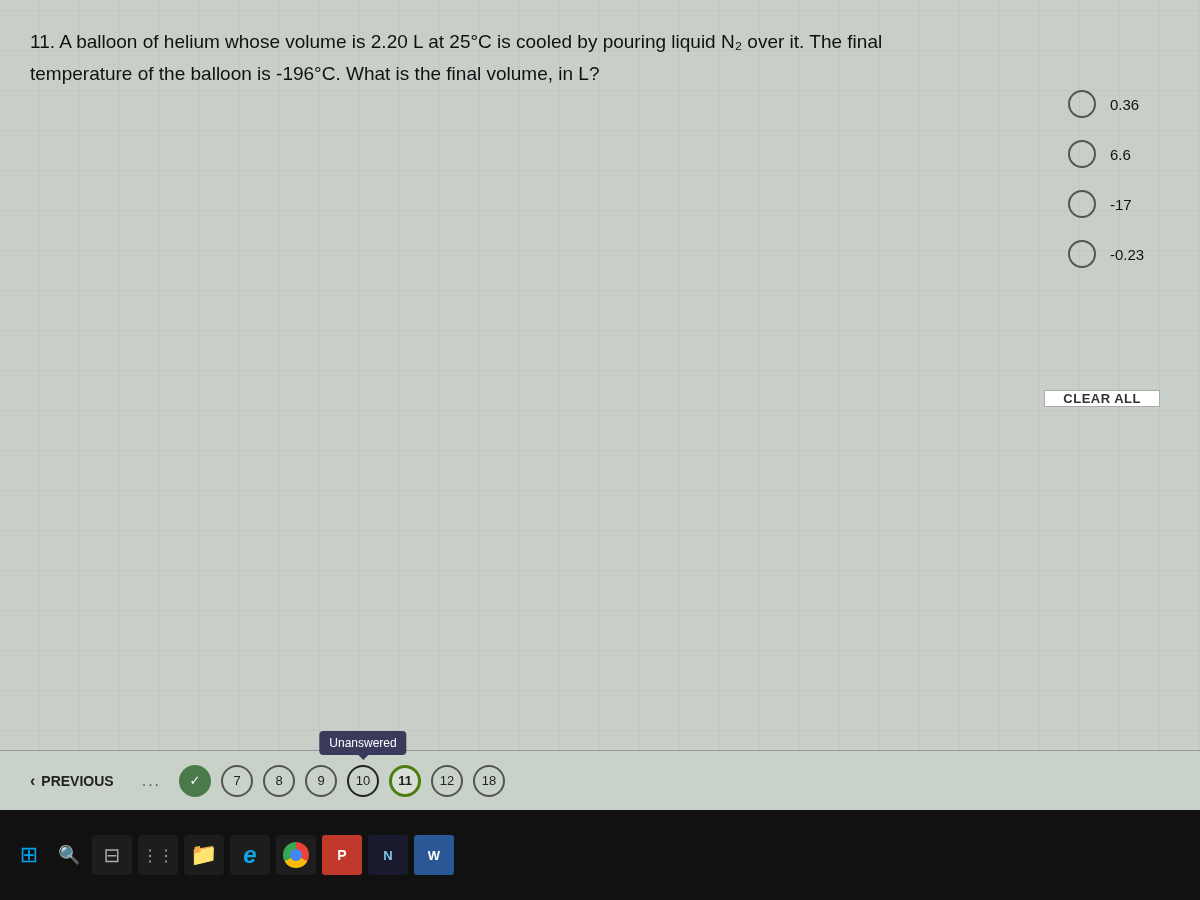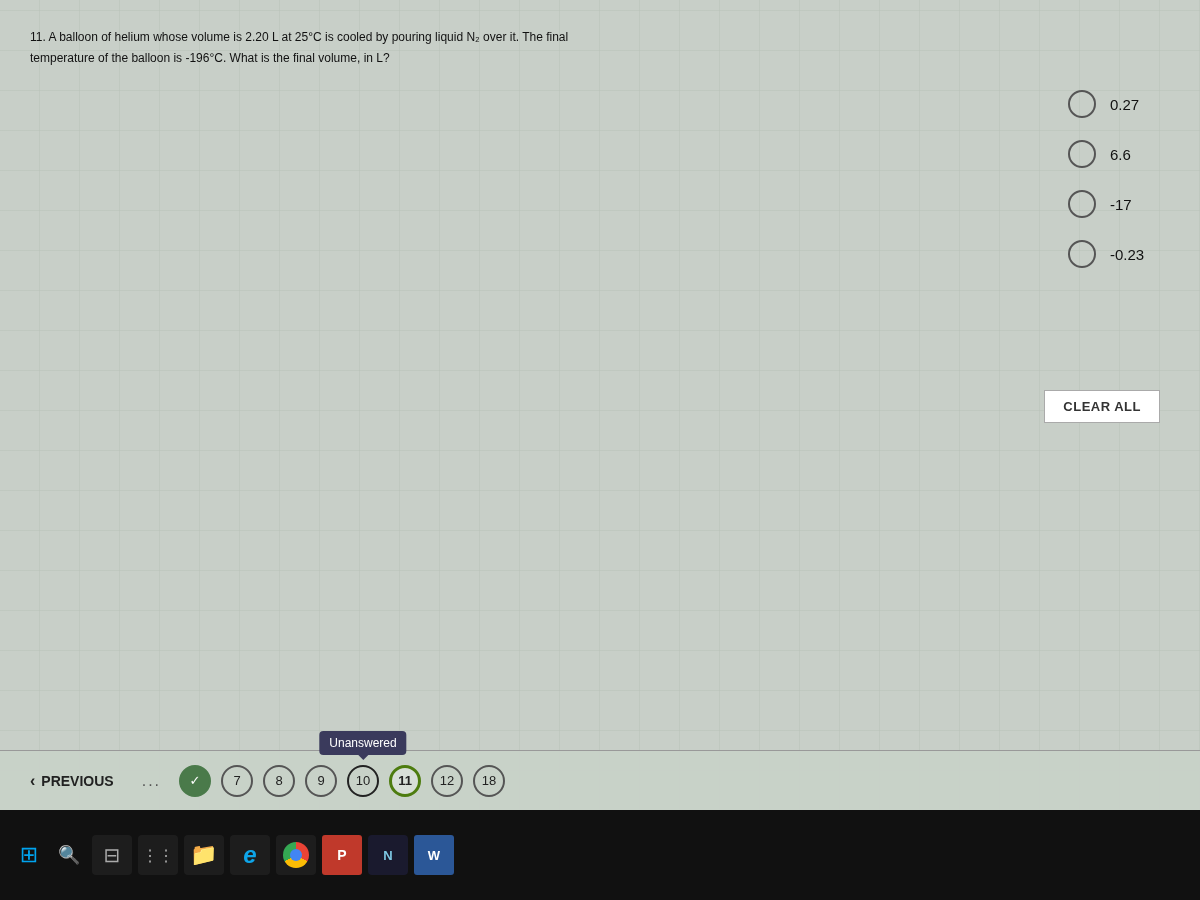--- a/index.html
+++ b/index.html
@@ -32,21 +32,21 @@
           rgba(180,190,180,0.4) 40px
         );
       position: relative;
     }
 
     .question-text {
       position: absolute;
       top: 28px;
       left: 30px;
       right: 170px;
-      font-size: 12px;
+      font-size: 19px;
       color: #111;
       line-height: 1.5;
     }
 
     .question-text .line1 {
       display: block;
     }
     .question-text .line2 {
       display: block;
       margin-top: 3px;
@@ -82,21 +82,21 @@
       color: #111;
       min-width: 50px;
     }
 
     .clear-all-btn {
       position: absolute;
       top: 390px;
       right: 40px;
       background: white;
       border: 1.5px solid #aaa;
-      padding: 8px 18px;
+      padding: 0 18px;
       font-size: 13px;
       font-weight: 600;
       color: #333;
       cursor: pointer;
       letter-spacing: 0.5px;
     }
 
     
     .bottom-nav {
       position: absolute;
@@ -277,21 +277,21 @@
 <div class="main-content">
 
   <div class="question-text">
     <span class="line1">11. A balloon of helium whose volume is 2.20 L at 25°C is cooled by pouring liquid N₂ over it. The final</span>
     <span class="line2">temperature of the balloon is -196°C. What is the final volume, in L?</span>
   </div>
 
   <div class="answer-options">
     <div class="answer-option">
       <div class="radio-circle"></div>
-      <span class="option-value">0.27</span>
+      <span class="option-value">0.36</span>
     </div>
     <div class="answer-option">
       <div class="radio-circle"></div>
       <span class="option-value">6.6</span>
     </div>
     <div class="answer-option">
       <div class="radio-circle"></div>
       <span class="option-value">-17</span>
     </div>
     <div class="answer-option">

